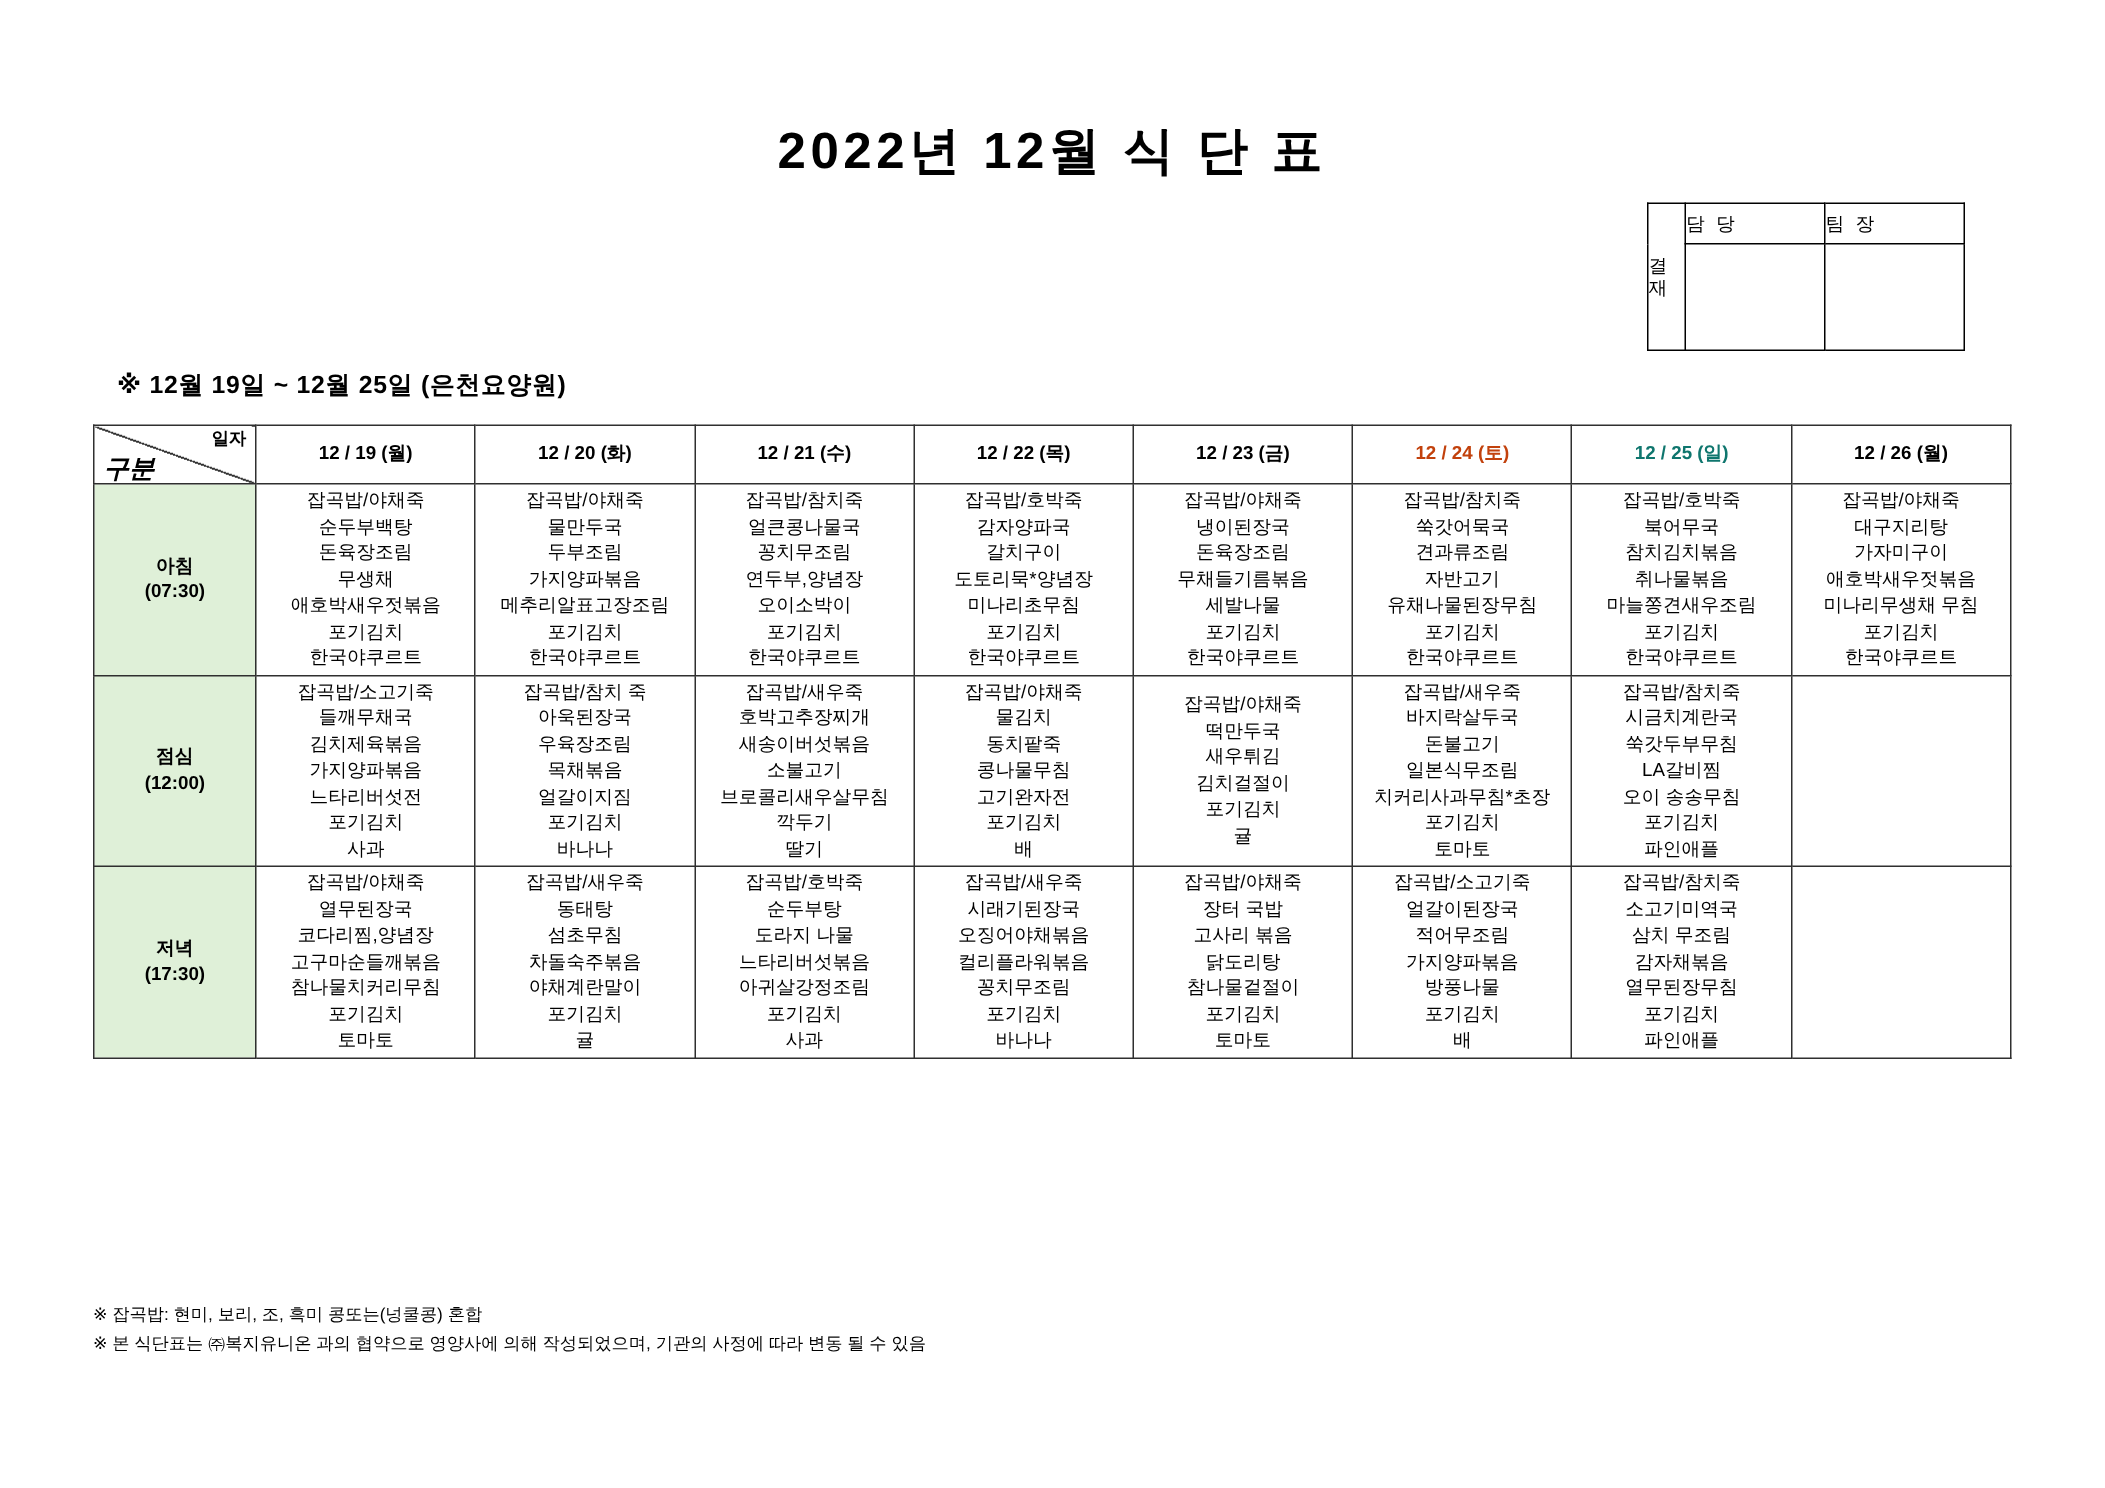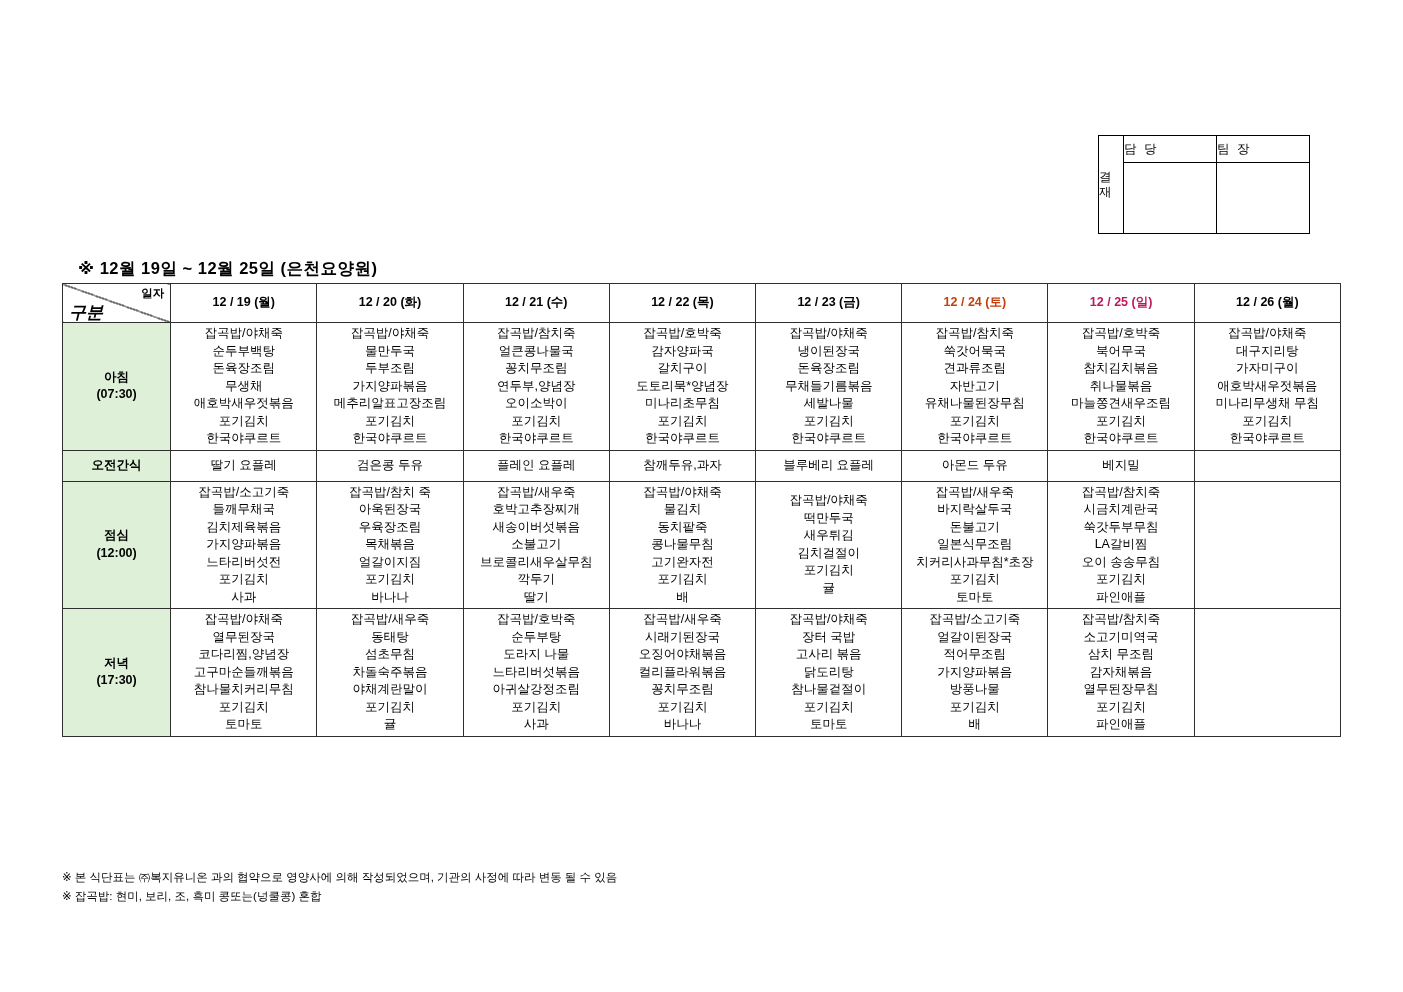--- a/index.html
+++ b/index.html
@@ -43,21 +43,20 @@
   }
   .approval .hdr{width:92px;height:26px;letter-spacing:2px;}
   .approval .cell{width:92px;height:70px;}
 
   .subtitle{
     position:absolute;
     top:246px;left:78px;
     font-size:16.5px;
     font-weight:bold;
     letter-spacing:0.5px;
-    margin-top:12px;
   }
 
   table.menu{
     position:absolute;
     top:283px;left:62px;
     border-collapse:collapse;
     table-layout:fixed;
     width:1279px;
   }
   table.menu td{
@@ -113,20 +112,21 @@
     top:868px;left:62px;
     font-size:11.5px;
     line-height:19px;
   }
 </style>
 </head>
 <body>
 
 <div class="page">
 
+  <div class="title">2022년 12월 식 단 표</div>
 
   <table class="approval">
     <tbody>
         <tr>
       <td class="vlabel" rowspan="2">결<br>재</td>
       <td class="hdr">담 당</td>
       <td class="hdr">팀 장</td>
     </tr>
     <tr>
       <td class="cell"></td>
@@ -154,21 +154,21 @@
           <td class="corner">
             <span class="c-day">일자</span>
             <span class="c-cat">구분</span>
           </td>
           <td class="hdrcell">12 / 19 (월)</td>
           <td class="hdrcell">12 / 20 (화)</td>
           <td class="hdrcell">12 / 21 (수)</td>
           <td class="hdrcell">12 / 22 (목)</td>
           <td class="hdrcell">12 / 23 (금)</td>
           <td class="hdrcell" style="color: #c2410c;">12 / 24 (토)</td>
-          <td class="hdrcell" style="color: #be185d;">12 / 25 (일)</td>
+          <td class="hdrcell" style="color: #0f766e;">12 / 25 (일)</td>
           <td class="hdrcell">12 / 26 (월)</td>
         </tr>
         <tr>
           <td class="catcell">
             <div>아침</div>
             <div>(07:30)</div>
           </td>
           <td class="mealcell">
             <div>잡곡밥/야채죽</div>
             <div>순두부백탕</div>
@@ -233,47 +233,20 @@
             <div>한국야쿠르트</div>
           </td>
           <td class="mealcell">
             <div>잡곡밥/야채죽</div>
             <div>대구지리탕</div>
             <div>가자미구이</div>
             <div>애호박새우젓볶음</div>
             <div>미나리무생채 무침</div>
             <div>포기김치</div>
             <div>한국야쿠르트</div>
-          </td>
-        </tr>
-        <tr class="snackrow">
-          <td class="snackcat">오전간식</td>
-          <td class="mealcell">
-            <div>딸기 요플레</div>
-          </td>
-          <td class="mealcell">
-            <div>검은콩 두유</div>
-          </td>
-          <td class="mealcell">
-            <div>플레인 요플레</div>
-          </td>
-          <td class="mealcell">
-            <div>참깨두유,과자</div>
-          </td>
-          <td class="mealcell">
-            <div>블루베리 요플레</div>
-          </td>
-          <td class="mealcell">
-            <div>아몬드 두유</div>
-          </td>
-          <td class="mealcell">
-            <div>베지밀</div>
-          </td>
-          <td class="mealcell">
-            <div></div>
           </td>
         </tr>
         <tr>
           <td class="catcell">
             <div>점심</div>
             <div>(12:00)</div>
           </td>
           <td class="mealcell">
             <div>잡곡밥/소고기죽</div>
             <div>들깨무채국</div>
@@ -409,17 +382,17 @@
             <div>파인애플</div>
           </td>
           <td class="mealcell">
             <div></div>
           </td>
         </tr>
       </tbody>
   </table>
 
   <div class="footnotes">
+    <div>※ 잡곡밥: 현미, 보리, 조, 흑미 콩또는(넝쿨콩) 혼합</div>
     <div>※ 본 식단표는 ㈜복지유니온 과의 협약으로 영양사에 의해 작성되었으며, 기관의 사정에 따라 변동 될 수 있음</div>
-    <div>※ 잡곡밥: 현미, 보리, 조, 흑미 콩또는(넝쿨콩) 혼합</div>
   </div>
 
 </div>
 
 </body></html>

